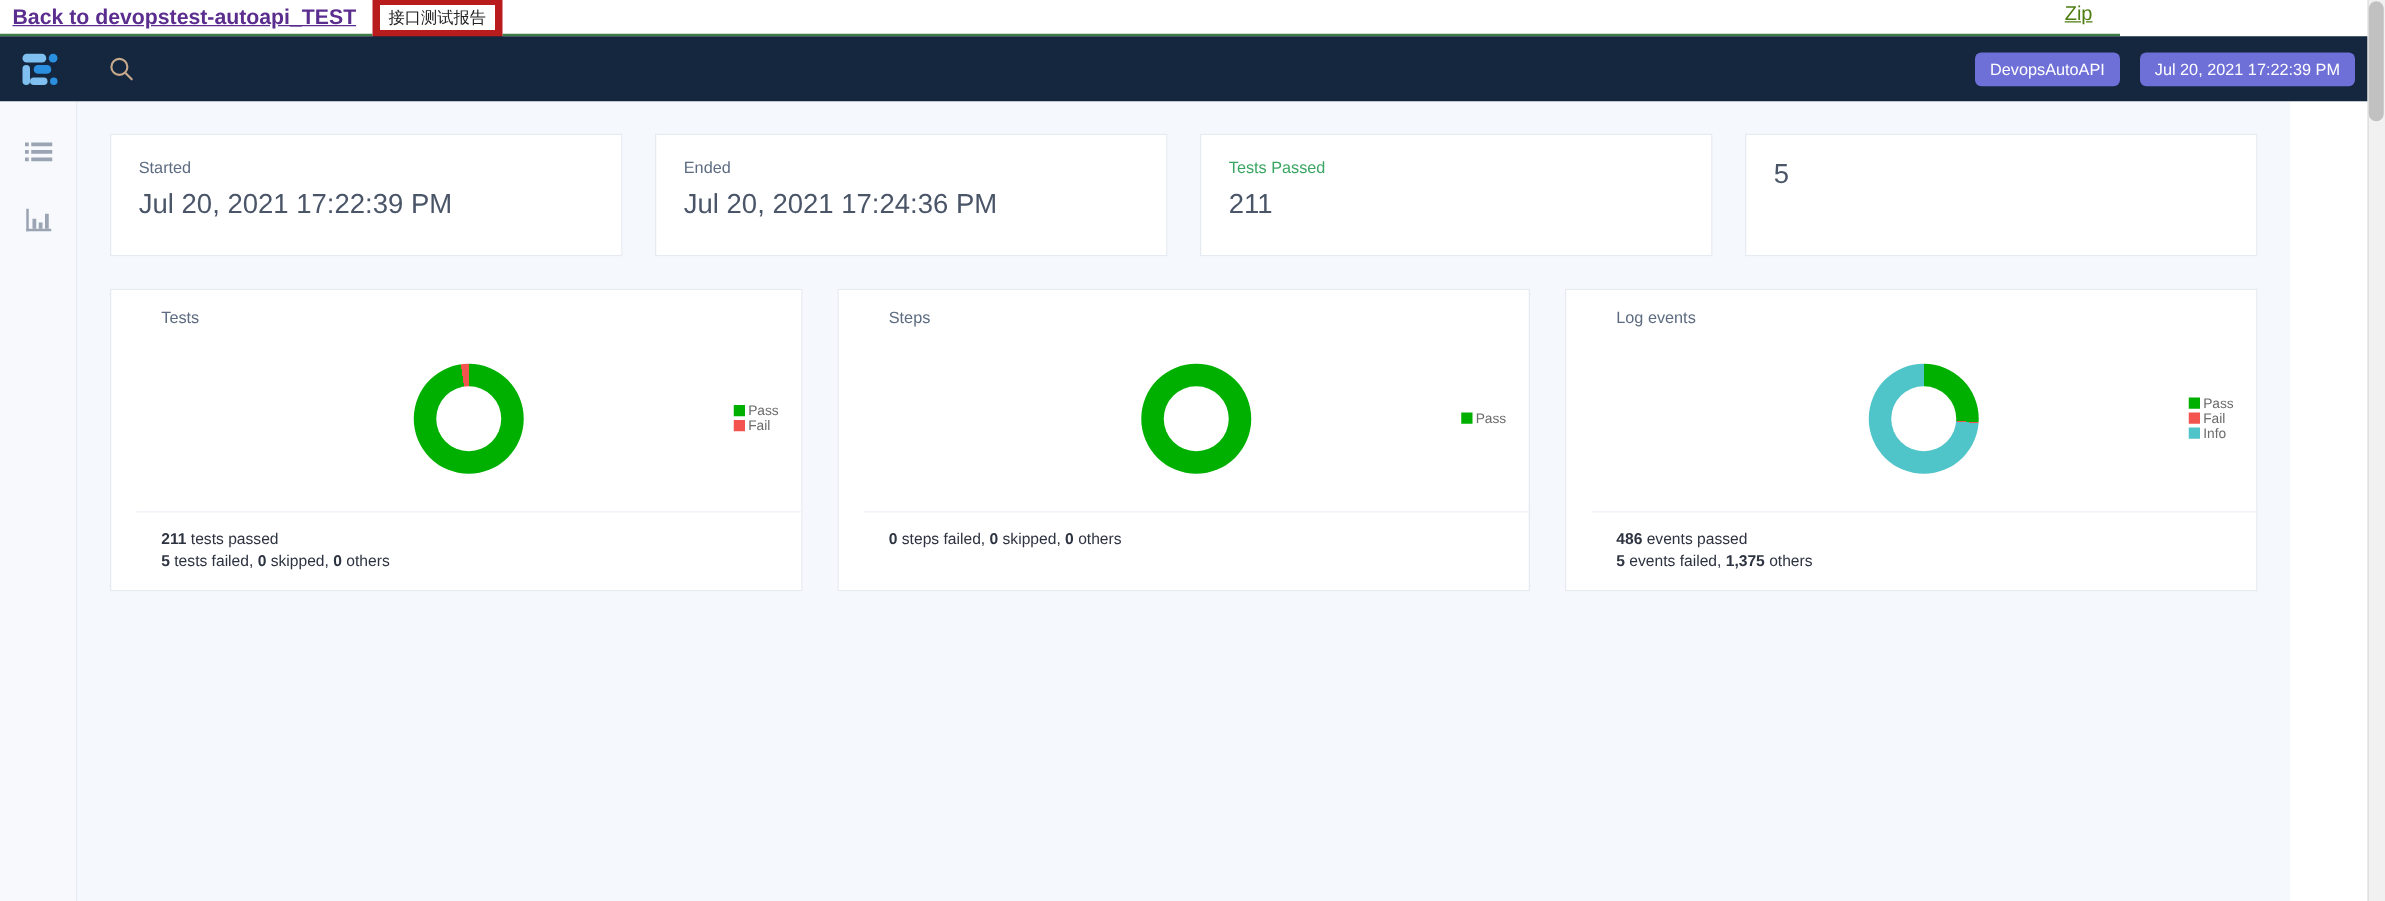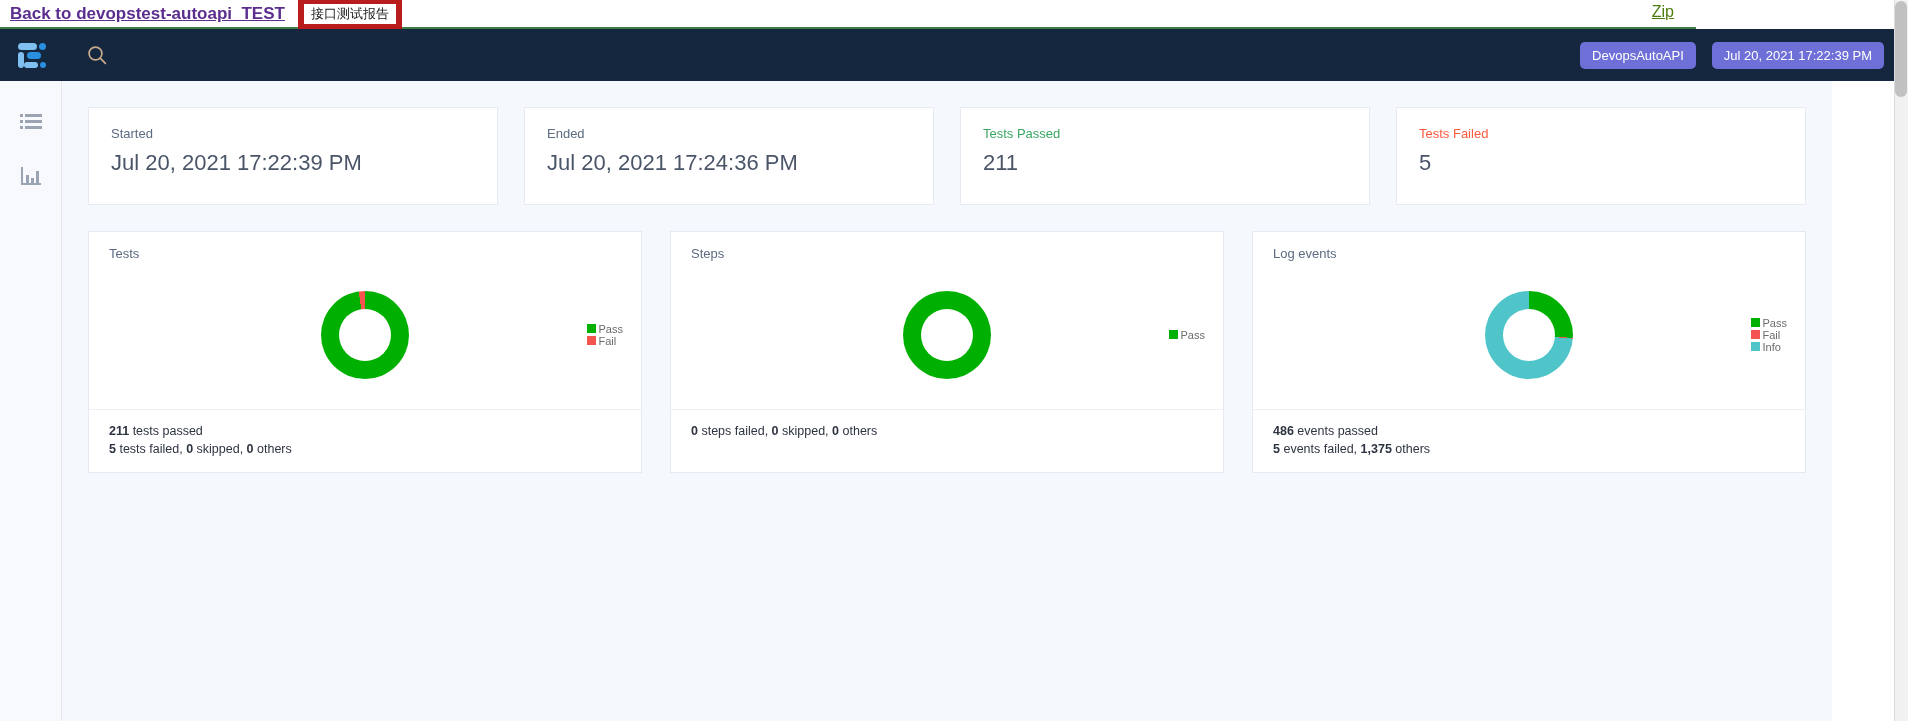--- a/index.html
+++ b/index.html
@@ -75,21 +75,21 @@
   .stat-card {
     flex: 1; background: #ffffff; border: 1px solid #e6ebf2;
     height: 98px; padding: 18px 22px;
   }
   .stat-label { font-size: 13px; color: #5c6b80; margin-bottom: 9px; }
   .stat-label.green { color: #3aa663; }
   .stat-label.red   { color: #fb5a3e; }
   .stat-value { font-size: 22px; color: #4a5568; font-weight: 400; }
 
   .widget-row { display: flex; gap: 28px; margin-top: 26px; }
-  .widget { flex: 1; background: #ffffff; border: 1px solid #e6ebf2; }
+  .widget { flex: 1; background: #ffffff; border: 1px solid #e6ebf2; padding-left: 20px; }
   .widget-head { font-size: 13px; color: #5c6b80; padding: 14px 20px 0 20px; }
   .widget-body { position: relative; height: 148px; display:flex; align-items:center; justify-content:center; }
   .donut { width: 88px; height: 88px; border-radius: 50%; position: relative; }
   .donut::after {
     content:""; position:absolute; left:50%; top:50%; transform: translate(-50%,-50%);
     width: 52px; height: 52px; border-radius: 50%; background: #ffffff;
   }
   .legend { position: absolute; right: 18px; top: 50%; transform: translateY(-50%); }
   .legend-item { display: flex; align-items: center; gap: 3px; height: 11px; margin-bottom: 1px; }
   .swatch { width: 9px; height: 9px; display: block; }
@@ -170,21 +170,20 @@
       </div>
       <div class="stat-card">
         <div class="stat-label">Ended</div>
         <div class="stat-value">Jul 20, 2021 17:24:36 PM</div>
       </div>
       <div class="stat-card">
         <div class="stat-label green">Tests Passed</div>
         <div class="stat-value">211</div>
       </div>
       <div class="stat-card">
-        <div class="stat-label red">Tests Failed</div>
         <div class="stat-value">5</div>
       </div>
     </div>
 
     <div class="widget-row">
 
       <div class="widget">
         <div class="widget-head">Tests</div>
         <div class="widget-body">
           <div class="donut" id="donut-0" style="background: conic-gradient(rgb(0, 176, 0) 0deg, rgb(0, 176, 0) 351.667deg, rgb(244, 84, 79) 351.667deg, rgb(244, 84, 79) 360deg);"></div>

